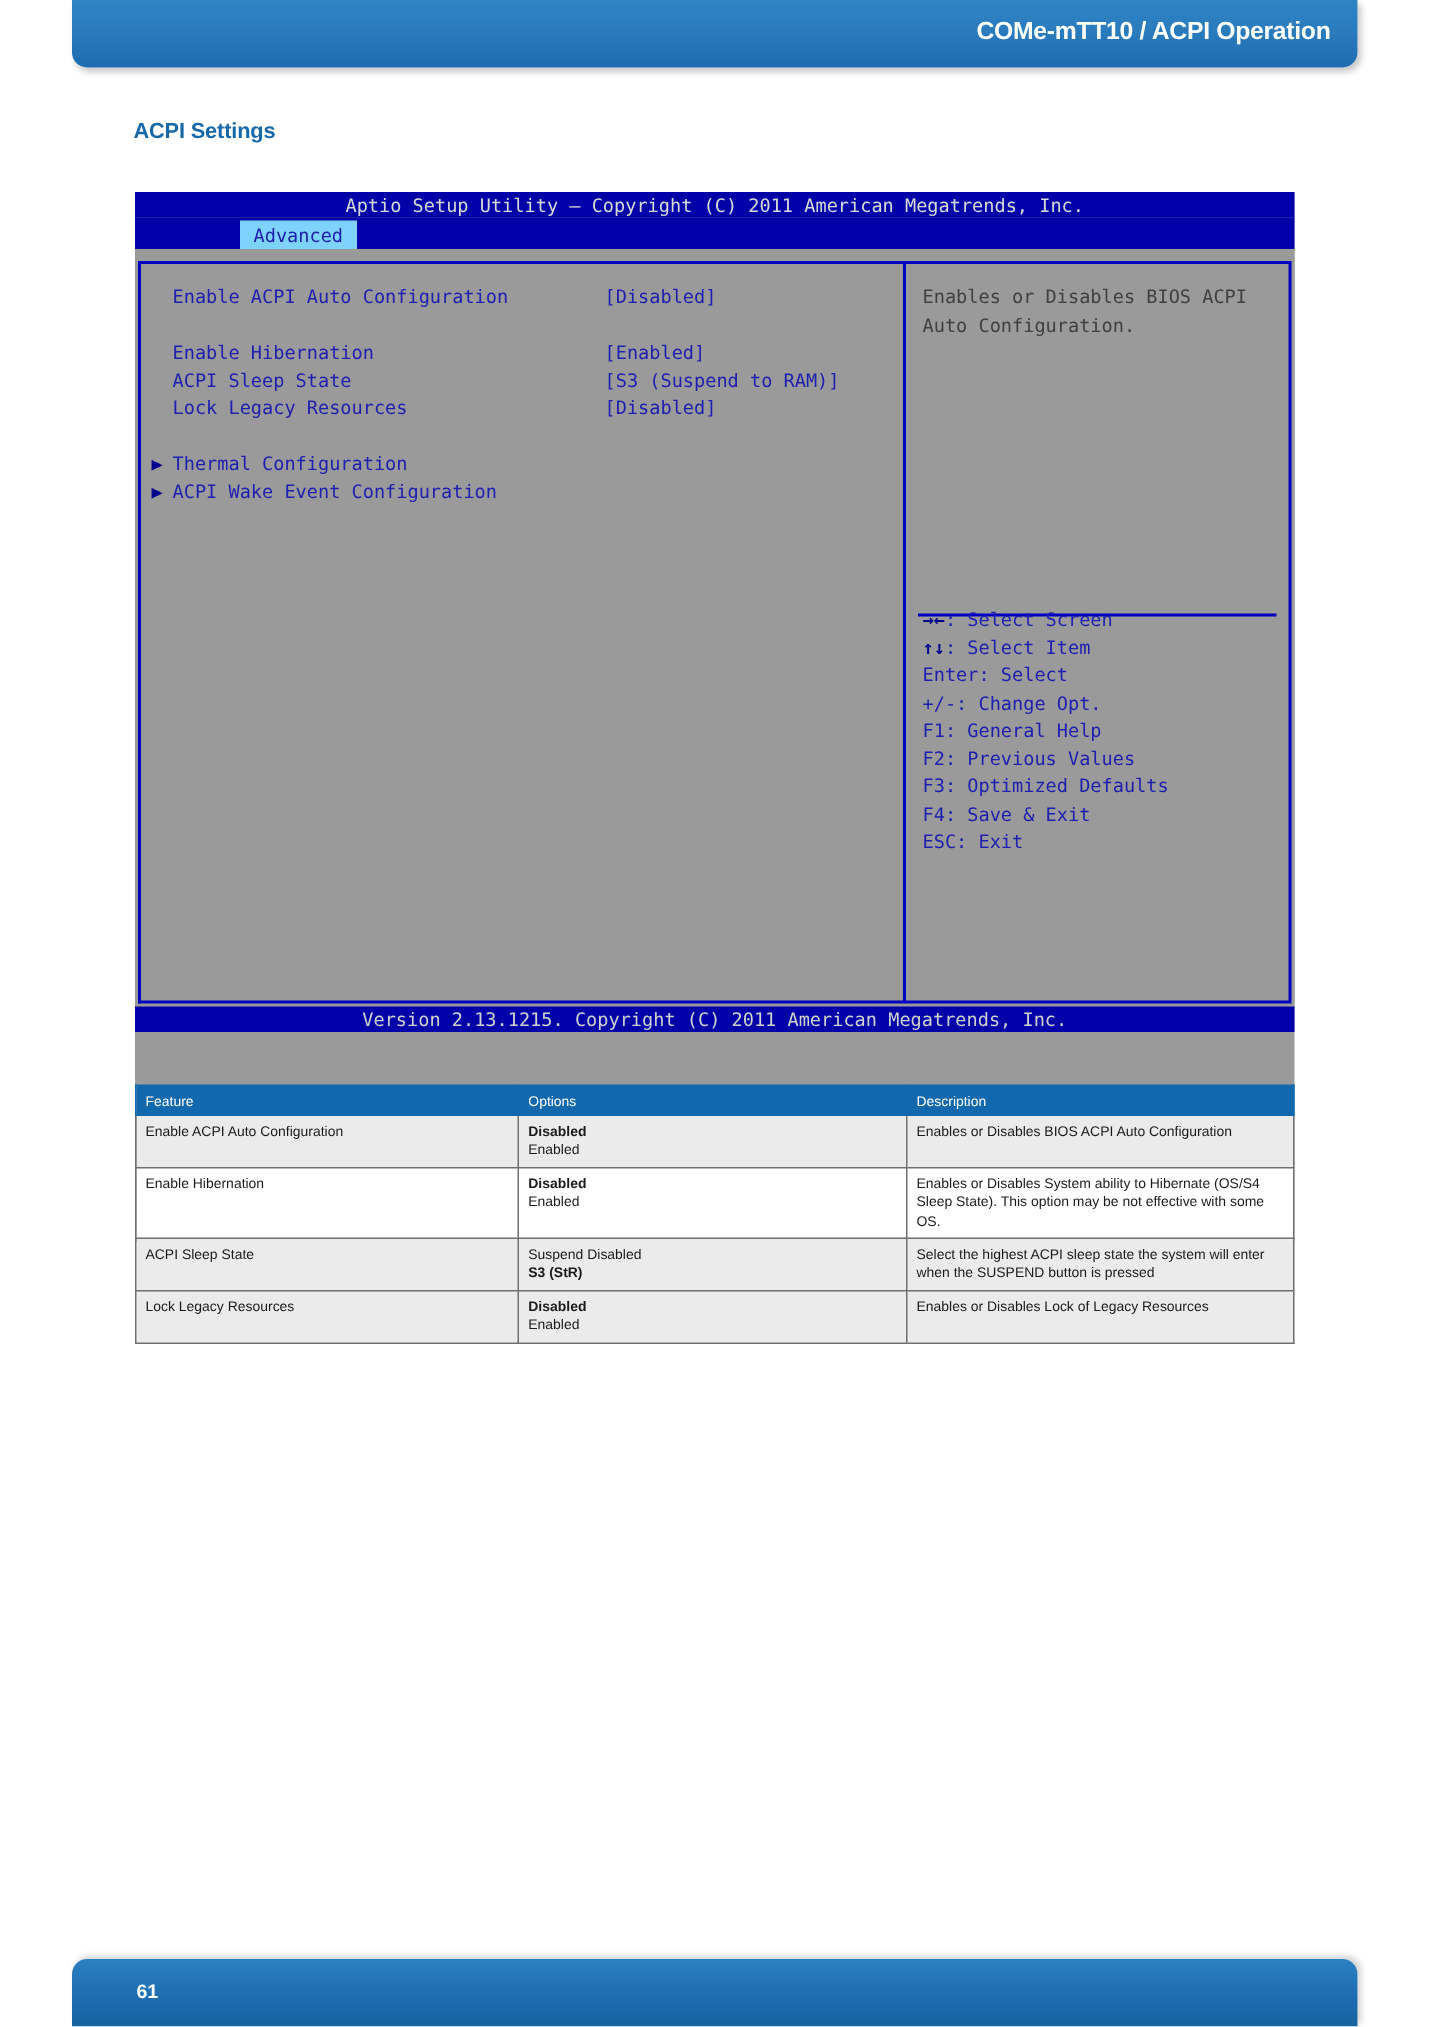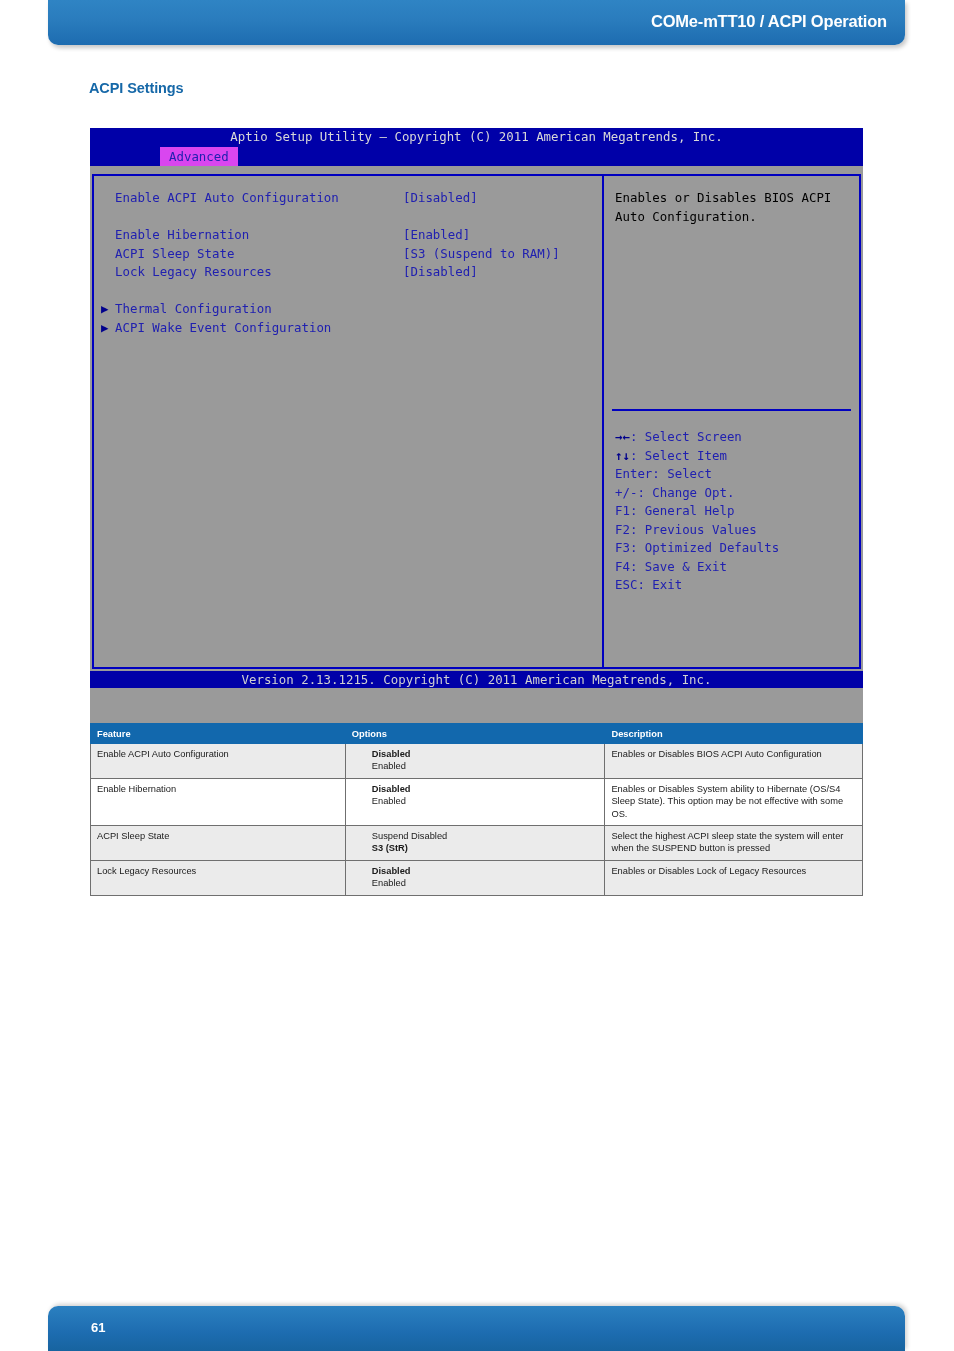--- a/index.html
+++ b/index.html
@@ -79,21 +79,21 @@
     height: 21px;
     background: #0000a8;
   }
   .bios-tab {
     position: absolute;
     left: 70px;
     top: 2px;
     height: 19px;
     line-height: 19px;
     padding: 0 9px;
-    background: #d946ef;
+    background: #7dd3fc;
     color: #2020b0;
     white-space: nowrap;
   }
   .bios-gapstrip {
     position: absolute;
     left: 0; top: 38px;
     width: 100%;
     height: 8px;
     background: #9a9a9a;
   }
@@ -161,35 +161,35 @@
     left: -14px;
     top: 0;
     color: #00008c;
   }
 
   .help-text {
     position: absolute;
     left: 11px;
     top: 13px;
     width: 235px;
-    color: #000000;
+    color: #404040;
     white-space: pre-line;
   }
   .help-divider {
     position: absolute;
     left: 8px;
     top: 233px;
     width: 239px;
     height: 2px;
     background: #0000c0;
   }
   .keys {
     position: absolute;
     left: 11px;
-    top: 252px;
+    top: 228px;
     width: 240px;
     color: #2020b0;
   }
   .key-row {
     height: 18.5px;
     white-space: nowrap;
   }
   .key-row .glyph {
     color: #00008c;
     font-weight: bold;
@@ -215,39 +215,39 @@
     top: 723px;
     width: 773px;
     border-collapse: collapse;
     font-size: 9.3px;
     color: #1a1a1a;
   }
   .desc-table th {
     background: #1268ad;
     color: #ffffff;
     font-size: 9.3px;
-    font-weight: 700;
+    font-weight: 400;
     text-align: left;
     padding: 3px 6px 3px 6px;
     border: 1px solid #1268ad;
     vertical-align: middle;
     height: 13px;
   }
   .desc-table td {
     border: 1px solid #6f6f6f;
     padding: 4px 6px 5px 6px;
     vertical-align: top;
     line-height: 12.4px;
   }
   .desc-table tr.odd td { background: #ebebeb; }
   .desc-table tr.even td { background: #ffffff; }
   .col-feature { width: 255px; }
   .col-options { width: 260px; }
   .col-desc { width: 258px; }
-  .opt-line { display: block; margin-left: 20px; }
+  .opt-line { display: block; }
   .opt-line.bold { font-weight: 700; }
 
   
   .page-footer {
     position: absolute;
     left: 48px;
     bottom: 0;
     width: 857px;
     height: 45px;
     background: linear-gradient(180deg, #2b80c0 0%, #1d6cb0 60%, #17639f 100%);

